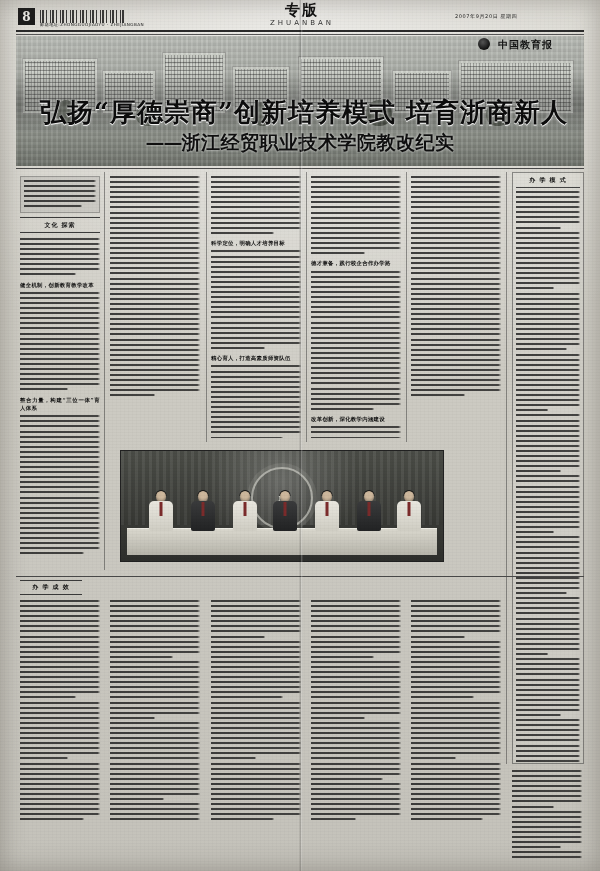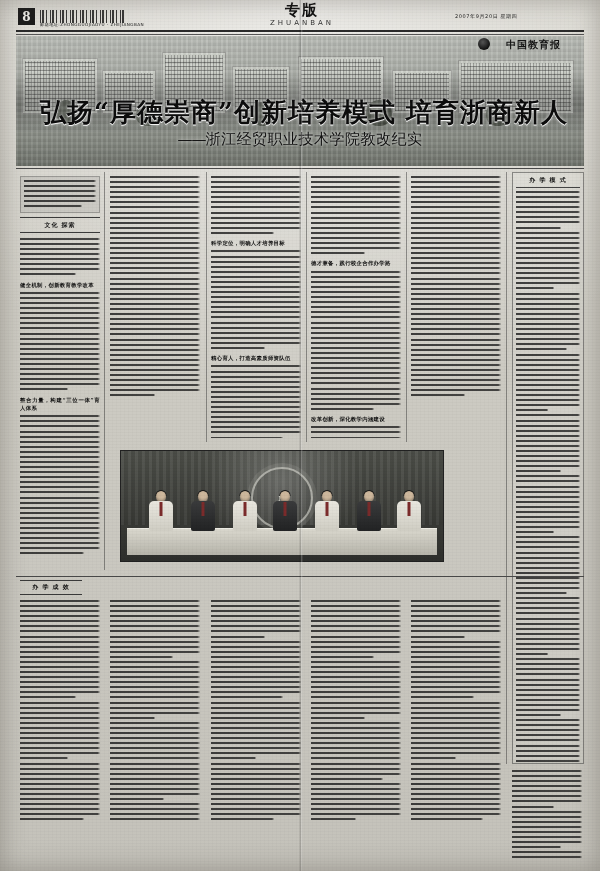--- a/index.html
+++ b/index.html
@@ -53,21 +53,21 @@
   .barcode{
     position:absolute;left:40px;top:10px;width:84px;height:13px;
     background:
       repeating-linear-gradient(90deg,#1c1c1c 0 1px,transparent 1px 2px,#1c1c1c 2px 4px,transparent 4px 6px,#1c1c1c 6px 7px,transparent 7px 10px);
     opacity:.85;
   }
   .barcode-txt{position:absolute;left:40px;top:22px;font-size:4.2px;color:#222;letter-spacing:.4px;}
   .mh-date{position:absolute;left:455px;top:13px;font-size:5px;color:#222;letter-spacing:.6px;}
   .mh-logo{
     position:absolute;left:478px;top:38px;width:104px;height:14px;
-    display:flex;gap:16px;
+    display:flex;gap:8px;
   }
   .mh-logo .lmark{
     width:12px;height:12px;border-radius:50%;
     background:radial-gradient(circle at 40% 35%, #555, #111 70%);
   }
   .mh-logo .ltxt{
     font-family:"DejaVu Serif","Liberation Serif",serif;
     font-size:10px;font-weight:bold;color:#151515;letter-spacing:1px;
   }
 
@@ -104,21 +104,21 @@
   .headline{
     position:absolute;left:40px;top:95px;width:520px;text-align:center;
     font-family:"DejaVu Serif","Liberation Serif",serif;
     font-size:26px;font-weight:bold;color:#0d0d0d;letter-spacing:1px;
     text-shadow:0 0 3px rgba(255,255,255,.85),0 1px 0 rgba(255,255,255,.9);
     white-space:nowrap;
   }
   .subhead{
     position:absolute;left:40px;top:130px;width:520px;text-align:center;
     font-family:"DejaVu Serif","Liberation Serif",serif;
-    font-size:15px;font-weight:normal;color:#101010;letter-spacing:.5px;
+    font-size:19px;font-weight:bold;color:#101010;letter-spacing:.5px;
     text-shadow:0 0 3px rgba(255,255,255,.8);
     white-space:nowrap;
   }
   .subhead .dash{letter-spacing:-1px;}
 
   
   .body-rule{position:absolute;left:16px;top:168px;width:568px;height:1px;background:#4a4a4a;}
 
   .col{
     position:absolute;

